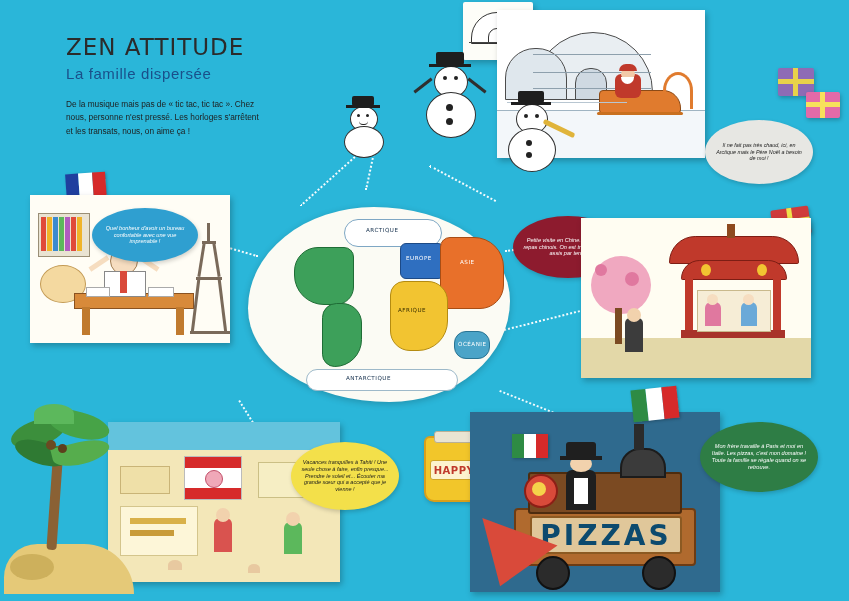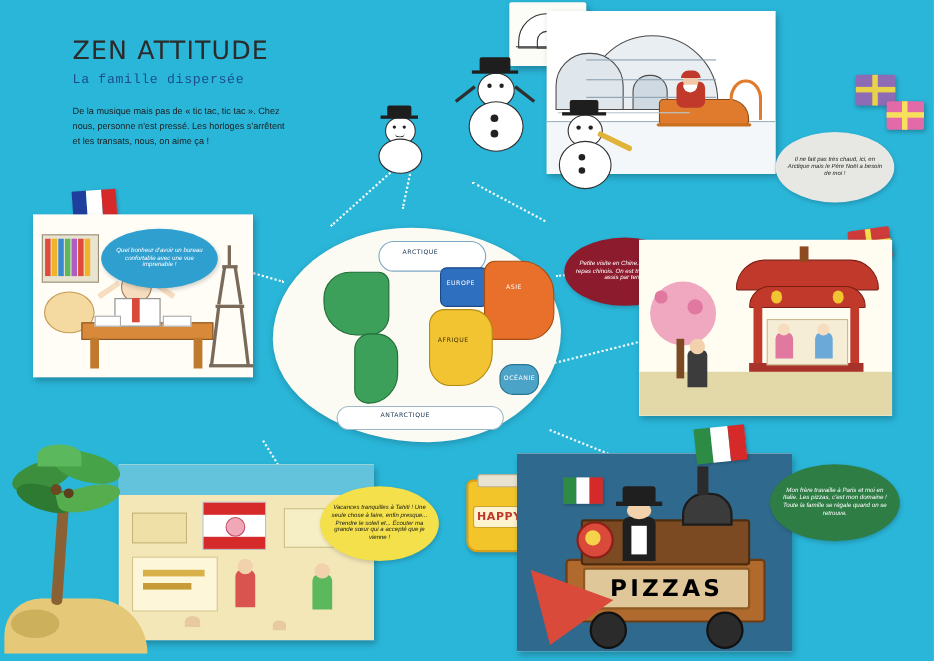--- a/index.html
+++ b/index.html
@@ -40,22 +40,22 @@
   
   #title-block { left: 66px; top: 34px; width: 260px; }
   #main-title {
     font-family: "DejaVu Sans", sans-serif;
     font-size: 23px;
     letter-spacing: 1px;
     color: #2b2b2b;
     font-weight: 400;
   }
   #subtitle {
-    font-family: Liberation Mono, monospace;
-    font-size: 12px;
+    font-family: Liberation Sans, sans-serif;
+    font-size: 15px;
     color: #1a4f8a;
     letter-spacing: 0.6px;
     margin-top: 5px;
   }
   #body-text {
     margin-top: 16px;
     font-size: 8.3px;
     line-height: 1.62;
     color: #1e1e1e;
     width: 200px;
@@ -357,21 +357,21 @@
   </div>
 
   <div class="bubble" style="left:291px;top:442px;width:108px;height:68px;background:#f3e04a;color:#1b1b1b;font-size:5.5px;">Vacances tranquilles à Tahiti ! Une seule chose à faire, enfin presque... Prendre le soleil et... Écouter ma grande sœur qui a accepté que je vienne !</div>
 
   <div class="abs photo" style="left:470px;top:412px;width:250px;height:180px;">
     <div class="abs" style="left:0;top:0;width:100%;height:100%;background:#2f6a8e;"></div>
 
     <div class="abs" style="left:44px;top:96px;width:178px;height:54px;background:#b06a2e;border:2px solid #6d3c14;border-radius:4px;"></div>
 
     <div class="abs" style="left:60px;top:104px;width:148px;height:34px;background:#e0c79a;border:2px solid #8c5a22;border-radius:3px;display:flex;align-items:center;justify-content:center;">
-      <span style="font-family:'DejaVu Sans',sans-serif;font-size:21px;font-weight:bold;color:#000000;letter-spacing:3px;">PIZZAS</span>
+      <span style="font-family:'DejaVu Sans',sans-serif;font-size:28px;font-weight:bold;color:#0c4a6e;letter-spacing:3px;">PIZZAS</span>
     </div>
 
     <div class="abs" style="left:66px;top:144px;width:30px;height:30px;border-radius:50%;background:#2b2b2b;border:2px solid #111;"></div>
     <div class="abs" style="left:172px;top:144px;width:30px;height:30px;border-radius:50%;background:#2b2b2b;border:2px solid #111;"></div>
 
     <div class="abs" style="left:58px;top:60px;width:150px;height:38px;background:#7b4a22;border:2px solid #4d2c0f;border-radius:3px;"></div>
     <div class="abs" style="left:150px;top:36px;width:42px;height:26px;background:#3b3b3b;border-radius:20px 20px 0 0;border:2px solid #1c1c1c;"></div>
     <div class="abs" style="left:164px;top:12px;width:10px;height:26px;background:#2b2b2b;"></div>
 
     <div class="abs" style="left:96px;top:58px;width:30px;height:40px;background:#1f1f1f;border-radius:6px 6px 0 0;"></div>

